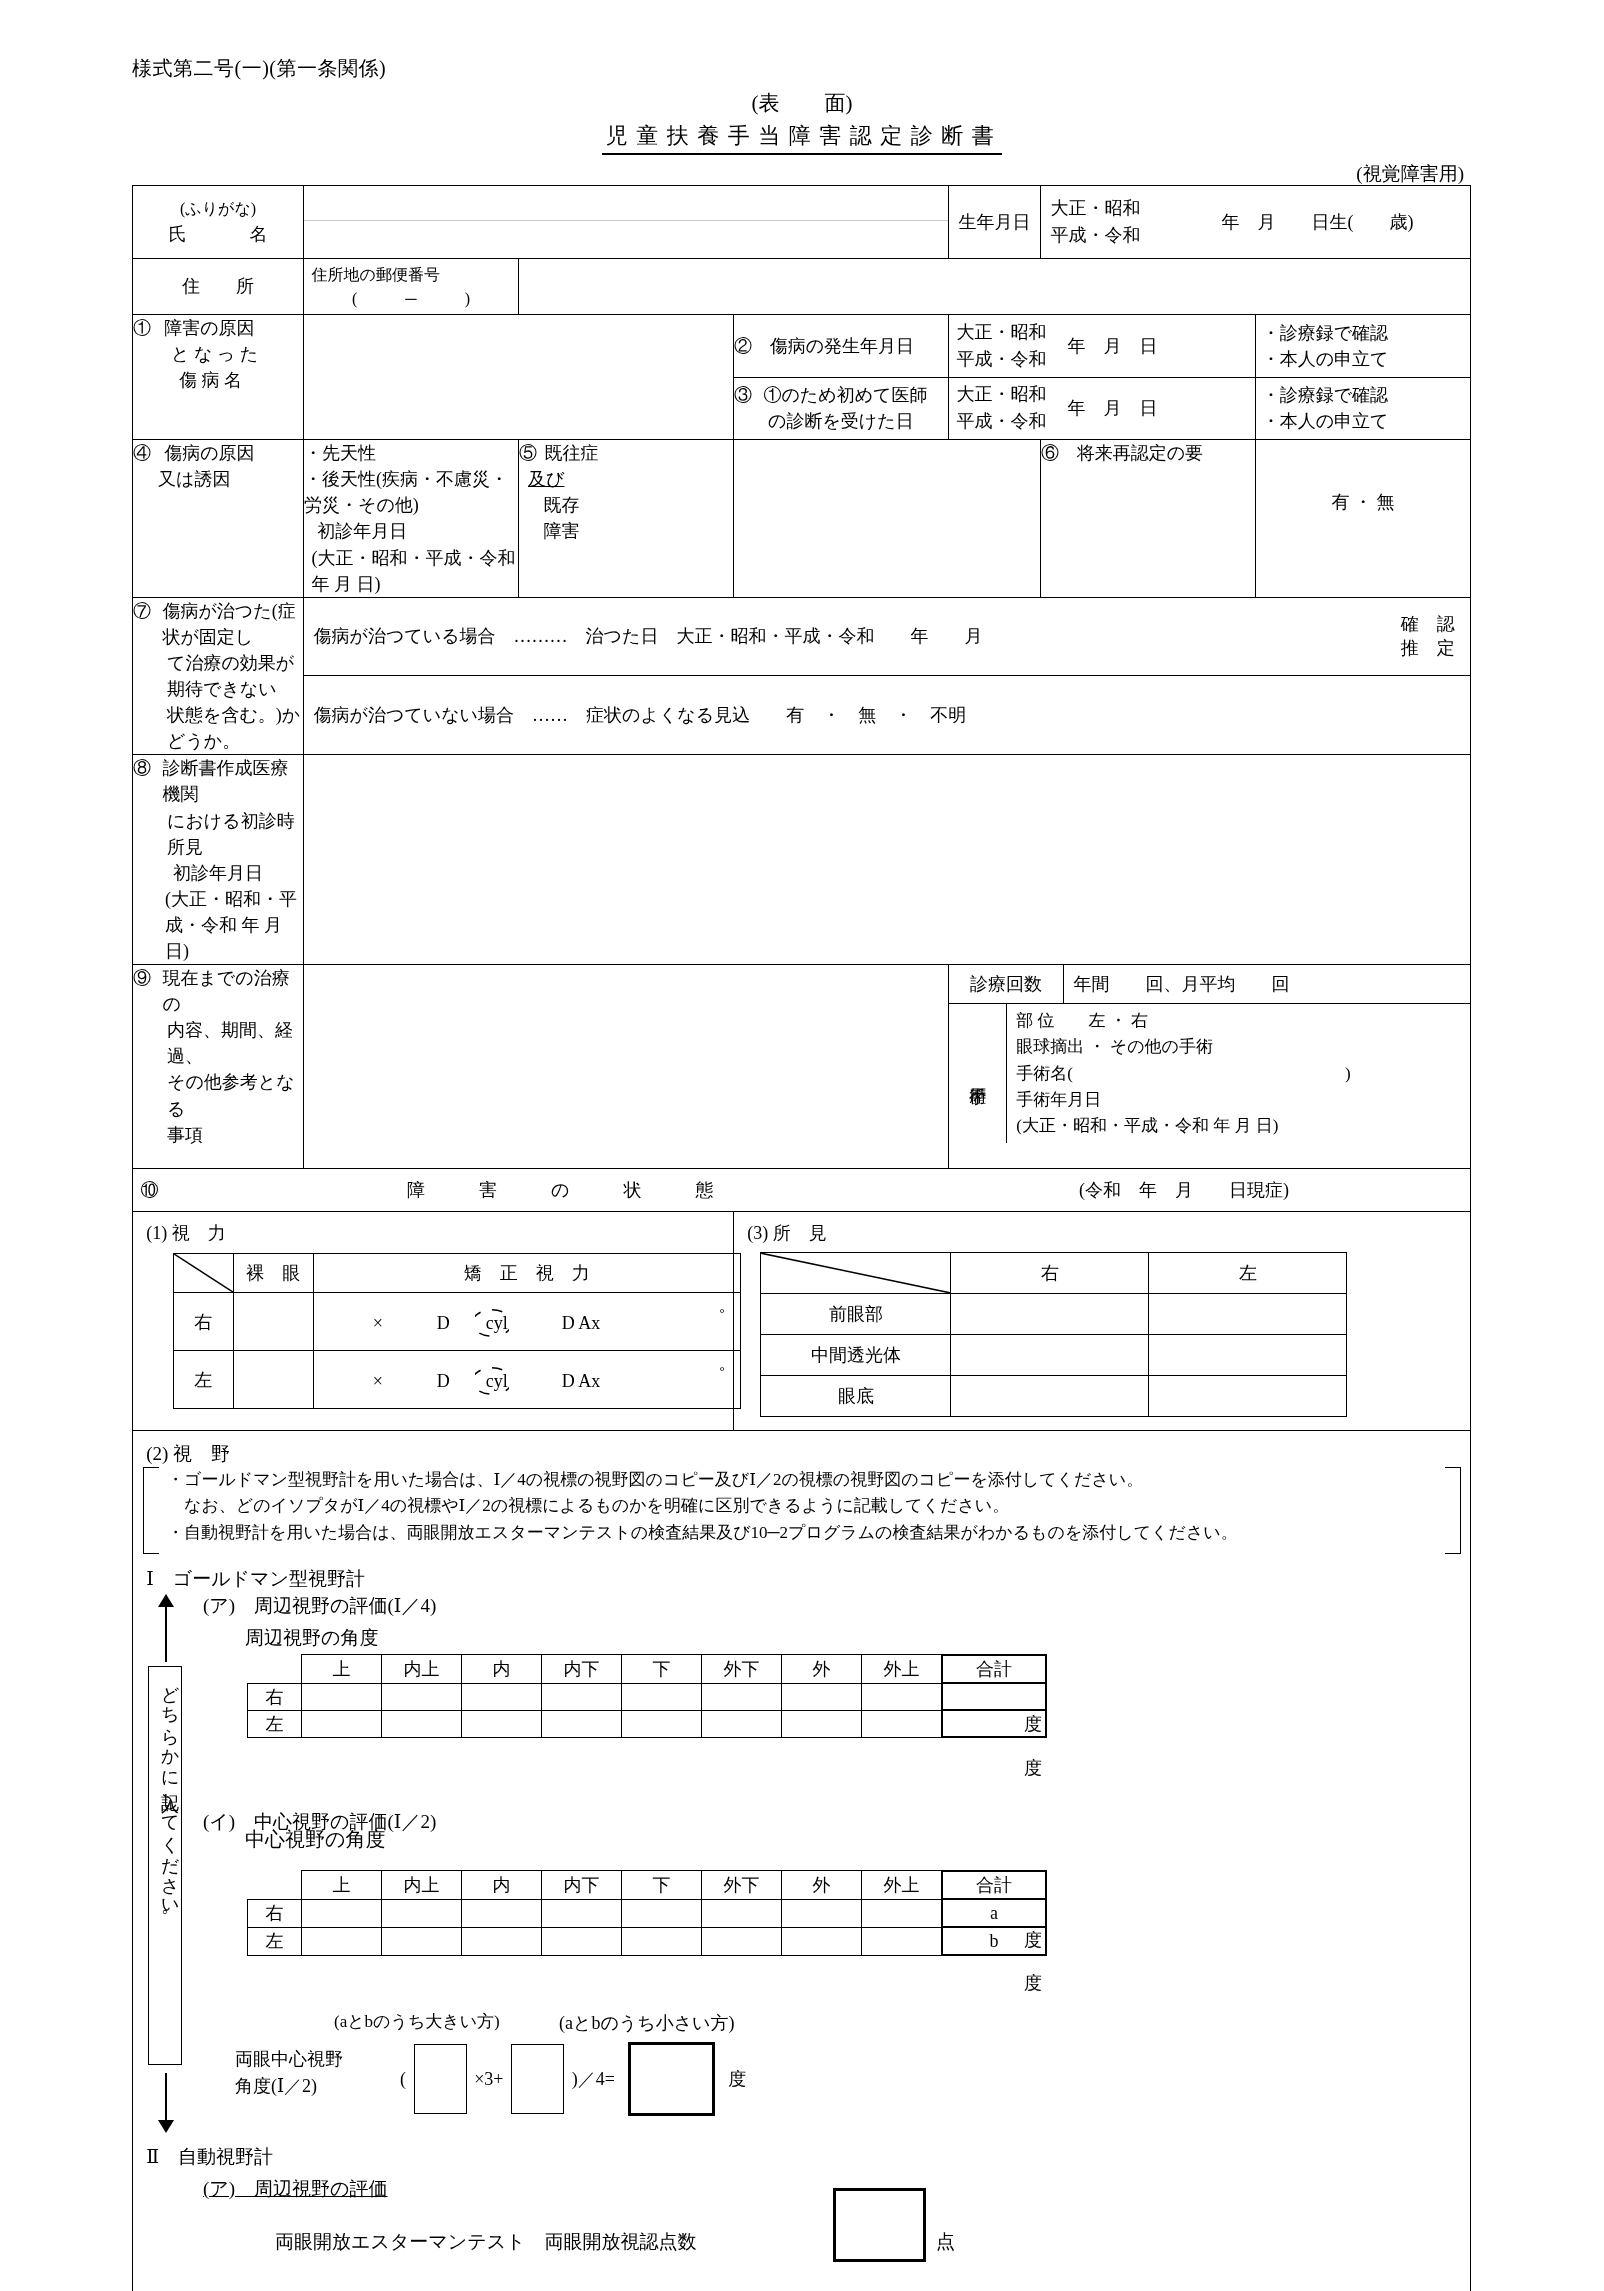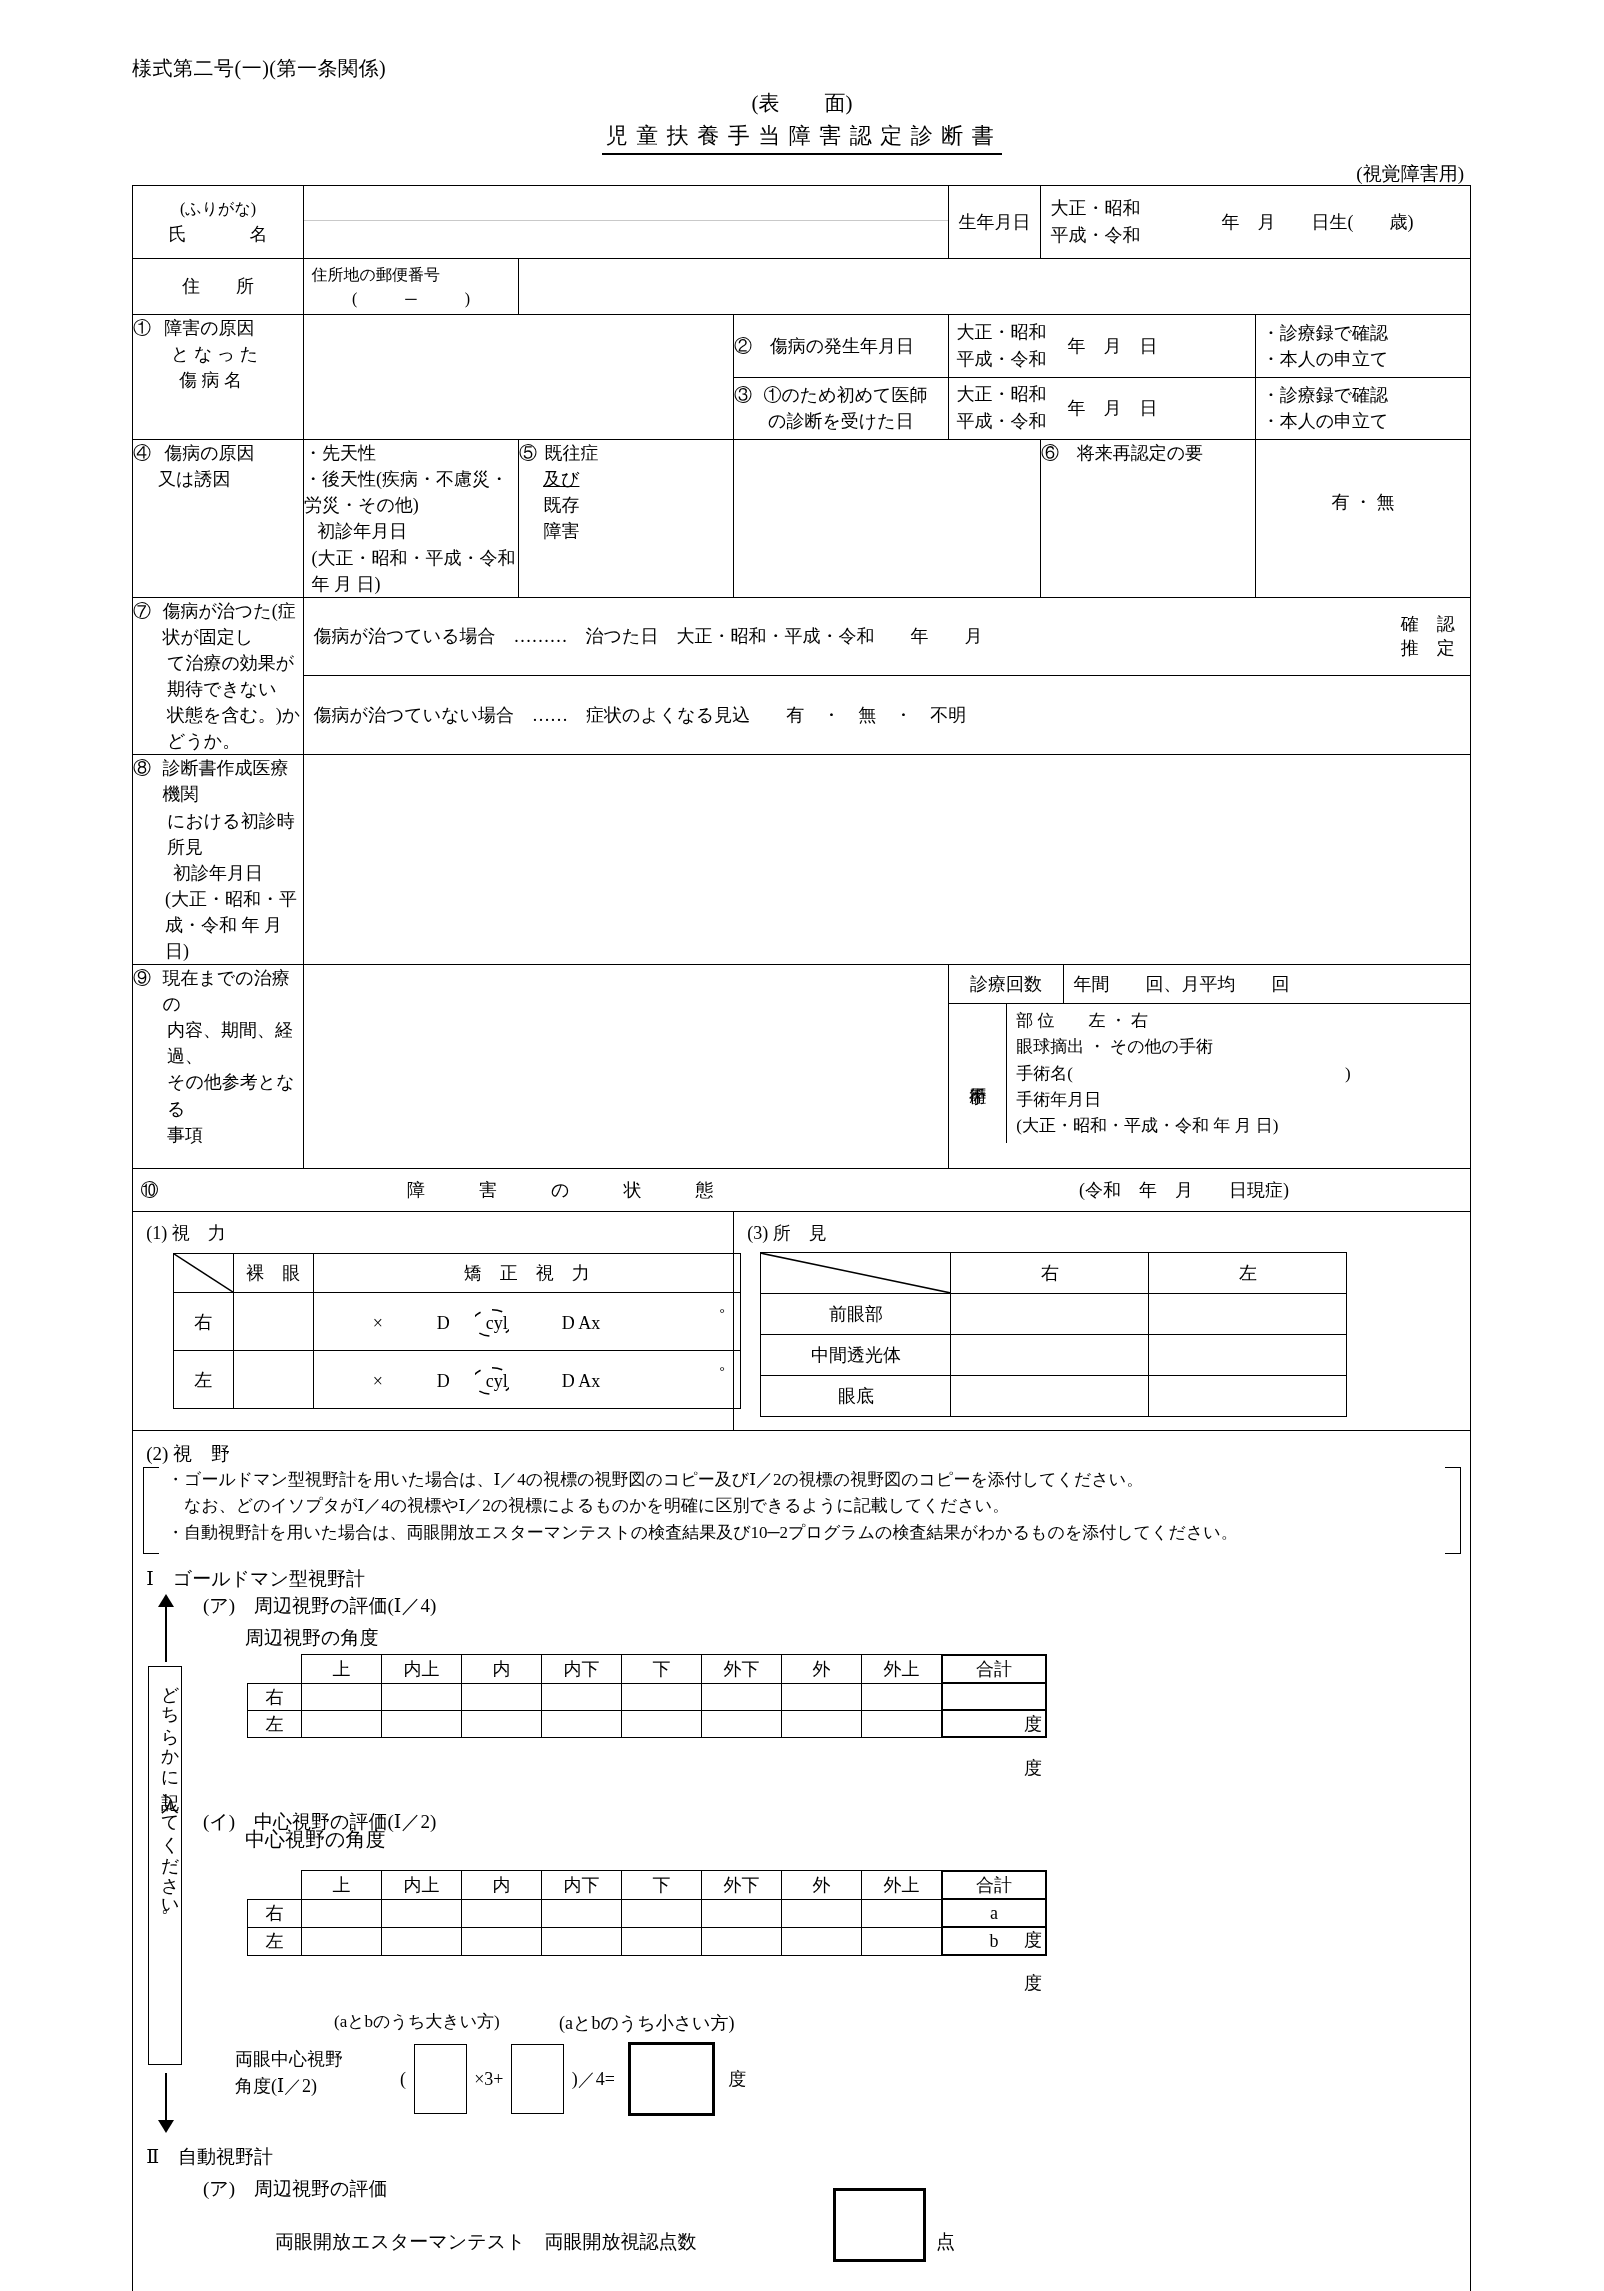--- a/index.html
+++ b/index.html
@@ -270,21 +270,21 @@
         <div>・先天性</div>
         <div>・後天性(疾病・不慮災・労災・その他)</div>
         <div style="margin-left:13.2px;">初診年月日</div>
         <div style="margin-left:7.6px;">(大正・昭和・平成・令和 年 月 日)</div>
       </td>
       <td class="cellpad" style="width:81px;">
         <div style="display:flex;">
           <span>⑤</span>
           <span style="margin-left:7.6px;">既往症</span>
         </div>
-        <div style="margin-left:24px;text-decoration:underline;">及び</div>
+        <div style="margin-left:9px;text-decoration:underline;">及び</div>
         <div style="margin-left:24.6px;">既存</div>
         <div style="margin-left:24.6px;">障害</div>
       </td>
       <td colspan="2"></td>
       <td class="cellpad">
         <span>⑥</span>
         <span style="margin-left:13.2px;">将来再認定の要</span>
       </td>
       <td class="ctr" style="width:172px;padding-top:49px;">
         <span>有 ・ 無</span>
@@ -572,21 +572,21 @@
             <span>(</span>
             <span class="ibox" style="width:51px;height:68px;margin:0 7.6px;"></span>
             <span>×3+</span>
             <span class="ibox" style="width:51px;height:68px;margin:0 7.6px;"></span>
             <span>)／4=</span>
             <span class="ibox thick" style="width:81px;height:68px;margin:0 13.2px;"></span>
             <span>度</span>
           </div>
 
           <div class="abs" style="left:13.2px;top:712px;font-size:19px;">Ⅱ　自動視野計</div>
-          <div class="abs" style="left:70px;top:744px;font-size:19px;">(ア)　周辺視野の評価</div>
+          <div class="abs" style="left:70px;top:744px;font-size:19px;text-decoration:underline;">(ア)　周辺視野の評価</div>
 
           <div class="abs" style="left:142px;top:797px;font-size:19px;">両眼開放エスターマンテスト　両眼開放視認点数</div>
           <span class="abs ibox thick" style="left:700px;top:757px;width:87px;height:68px;"></span>
           <div class="abs" style="left:803px;top:797px;font-size:19px;">点</div>
 
           <div class="abs" style="left:70px;top:857px;font-size:19px;">(イ)　中心視野の評価(10─2プログラム)</div>
 
         </div>
       </td>
     </tr>

